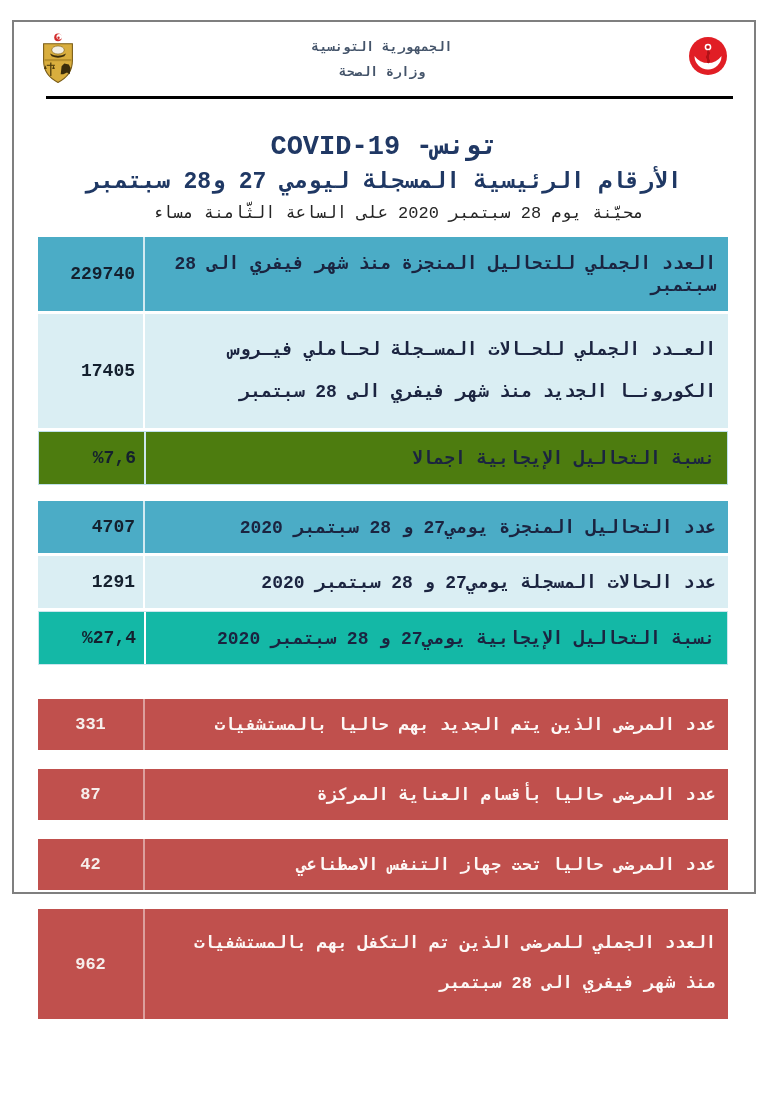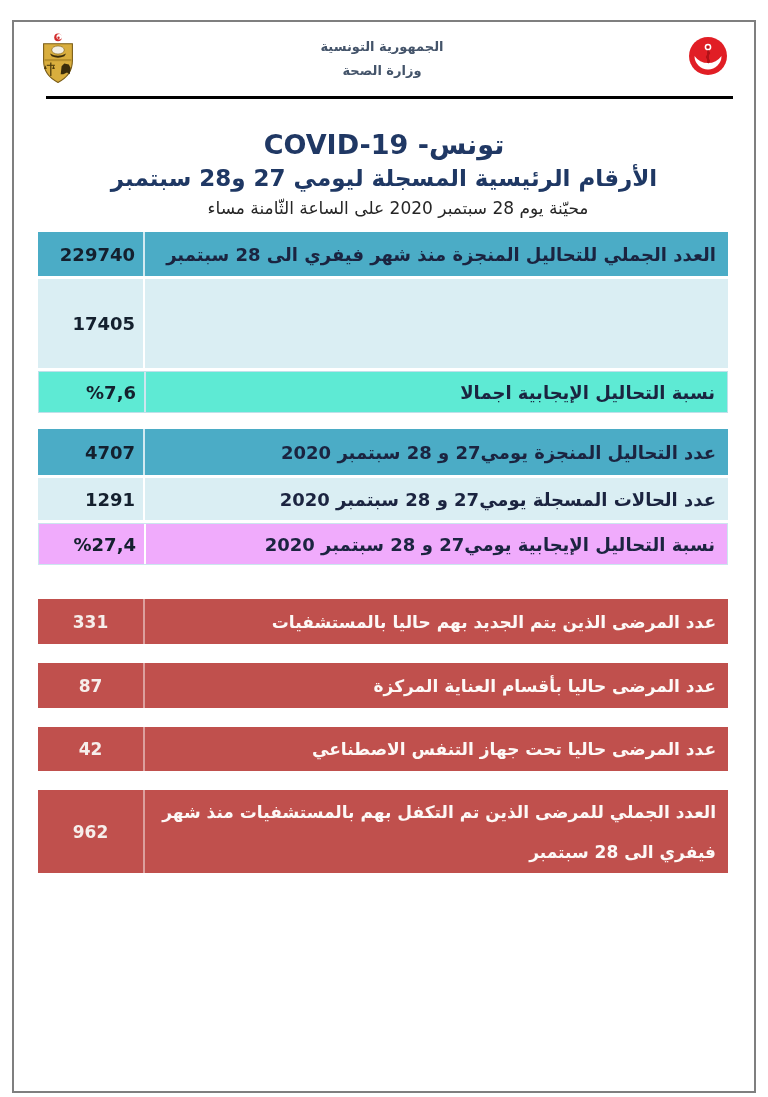--- a/index.html
+++ b/index.html
@@ -3,24 +3,25 @@
 <meta charset="utf-8">
 <style>
   html,body { margin:0; padding:0; }
   body {
     width:768px; height:1097px; background:#ffffff; overflow:hidden;
     font-family:"DejaVu Sans", sans-serif;
   }
   .page {
     box-sizing:border-box;
     margin:20px 12px 4px 12px;
-    width:744px; height:1073px;
+    width:744px; height:874px;
     border:2px solid #7f7f7f;
     background:#fff;
     position:relative;
+    font-family:Liberation Mono, monospace;
   }
   
   .header { display:flex; align-items:flex-start; padding:10px 26px 0 26px; height:58px; }
   .coat { width:36px; height:54px; flex:none; }
   .moh-logo { width:40px; height:40px; flex:none; margin-top:4px; }
   .header-center { flex:1; text-align:center; color:#44546A; font-weight:bold; font-size:13px; padding-top:7px; }
   .header-center .line2 { margin-top:9px; }
   .rule { height:3px; background:#000; margin:6px 21px 0 32px; }
 
   
@@ -32,32 +33,32 @@
   .tbl { margin:14px 26px 0 24px; }
   .t2  { margin-top:16px; }
   .row { display:flex; margin-bottom:3px; box-sizing:border-box; }
   .val {
     width:107px; flex:none; box-sizing:border-box;
     display:flex; align-items:center; justify-content:flex-end;
     padding-right:8px; font-weight:bold; font-size:18px; color:#14202E;
   }
   .lbl {
     flex:1; direction:rtl; display:flex; align-items:center;
-    padding:1px 12px; box-sizing:border-box;
+    padding:15px 12px; box-sizing:border-box;
     font-weight:bold; font-size:18px; color:#1B2440;
   }
   .lbl span { width:100%; text-align:right; }
 
   .teal  { background:#4BACC6; }
   .teal .val  { border-right:2px solid rgba(255,255,255,0.75); }
   .light { background:#DAEEF3; }
   .light .val { border-right:2px solid #ffffff;text-align:right; }
-  .plain  { background:#5eead4; border:1px solid #BFE0EA; }
+  .plain  { background:#4d7c0f; border:1px solid #BFE0EA; }
   .plain .val { border-right:2px solid #CDE6EE; }
-  .plain2 { background:#f0abfc; border:1px solid #CBE6EE; }
+  .plain2 { background:#14b8a6; border:1px solid #CBE6EE; }
   .plain2 .val { border-right:2px solid #ffffff; }
 
   .h44{min-height:44px} .h89{min-height:89px} .h42{min-height:42px}
   .h46{min-height:46px} .h45{min-height:45px} .h83{min-height:83px}
   .h89 .lbl { line-height:42px; }
   .h83 .lbl { line-height:40px; }
 
   
   .redsec { margin:34px 26px 0 24px; }
   .red { background:#C0504D; margin-bottom:19px; }
@@ -116,20 +117,23 @@
 
   <div class="tbl">
     <div class="row teal h44">
       <div class="val">229740</div>
       <div class="lbl">
           <span>العدد الجملي للتحاليل المنجزة منذ شهر فيفري الى 28 سبتمبر</span>
         </div>
     </div>
     <div class="row light h89">
       <div class="val">17405</div>
+      <div class="lbl">
+          <span>العـدد الجملي للحـالات المسـجلة لحـاملي فيـروس الكورونـا الجديد منذ شهر فيفري الى 28 سبتمبر</span>
+        </div>
     </div>
     <div class="row plain h42">
       <div class="val">%7,6</div>
       <div class="lbl">
           <span>نسبة التحاليل الإيجابية اجمالا</span>
         </div>
     </div>
   </div>
 
   <div class="tbl t2">

